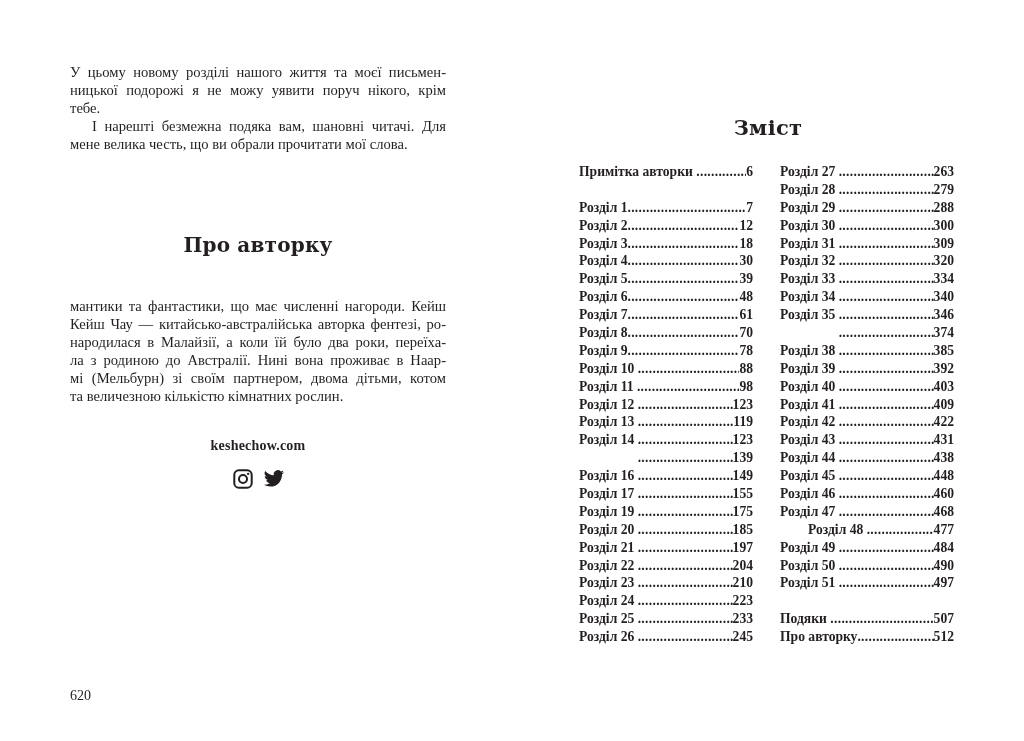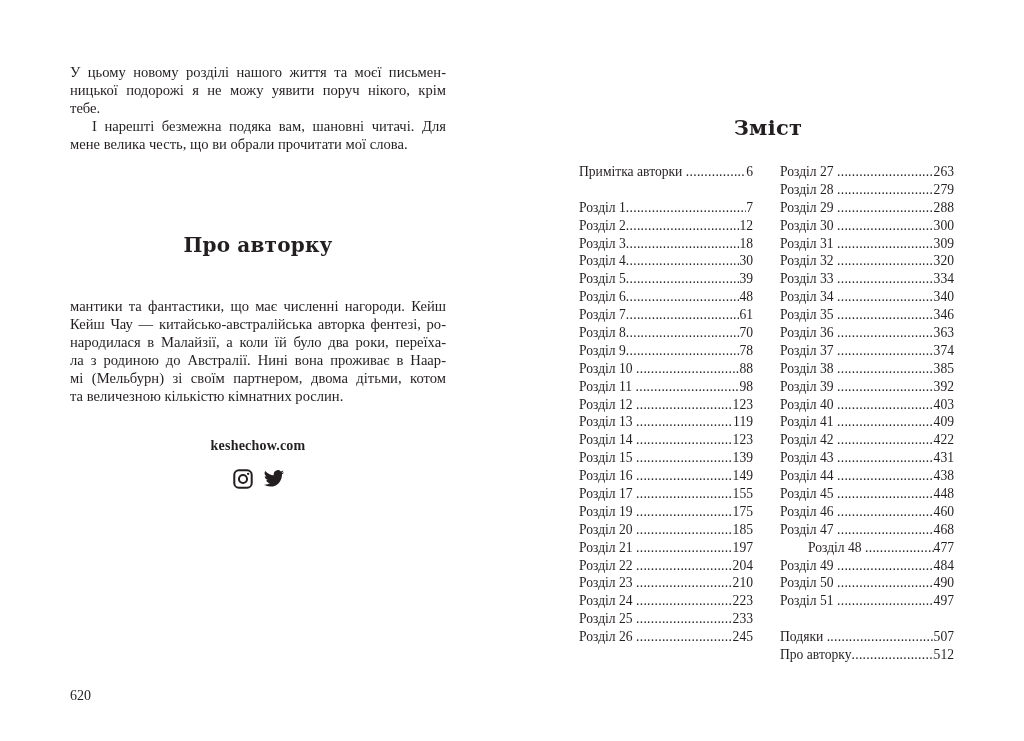--- a/index.html
+++ b/index.html
@@ -113,25 +113,26 @@
       top: 163px;
       width: 174px;
       font-family: "Liberation Serif", serif;
       font-size: 13.6px;
       line-height: 17.9px;
     }
     #toc-col-1 { left: 67px; }
     #toc-col-2 { left: 268px; }
     .toc-item {
       display: flex;
-      align-items: flex-end;
+      align-items: flex-start;
       height: 17.9px;
       white-space: nowrap;
       overflow: hidden;
       cursor: pointer;
+      font-weight: bold;
     }
     .toc-item .label { flex: 0 0 auto; }
     .toc-item .leader {
       flex: 1 1 auto;
       overflow: hidden;
       white-space: nowrap;
       letter-spacing: 0.3px;
     }
     .toc-item .leader::after {
       content: "........................................................................................................";
@@ -358,25 +359,20 @@
         <span class="label" style="white-space: pre;">Розділ 34 </span>
         <span class="leader"></span>
         <span class="num">340</span>
       </div>
       <div class="toc-item">
         <span class="label" style="white-space: pre;">Розділ 35 </span>
         <span class="leader"></span>
         <span class="num">346</span>
       </div>
       <div class="toc-item">
-        <span class="label" style="white-space: pre;">Розділ 36 </span>
-        <span class="leader"></span>
-        <span class="num">363</span>
-      </div>
-      <div class="toc-item">
         <span class="label" style="white-space: pre; margin-top: 24px;">Розділ 37 </span>
         <span class="leader"></span>
         <span class="num">374</span>
       </div>
       <div class="toc-item">
         <span class="label" style="white-space: pre;">Розділ 38 </span>
         <span class="leader"></span>
         <span class="num">385</span>
       </div>
       <div class="toc-item">

